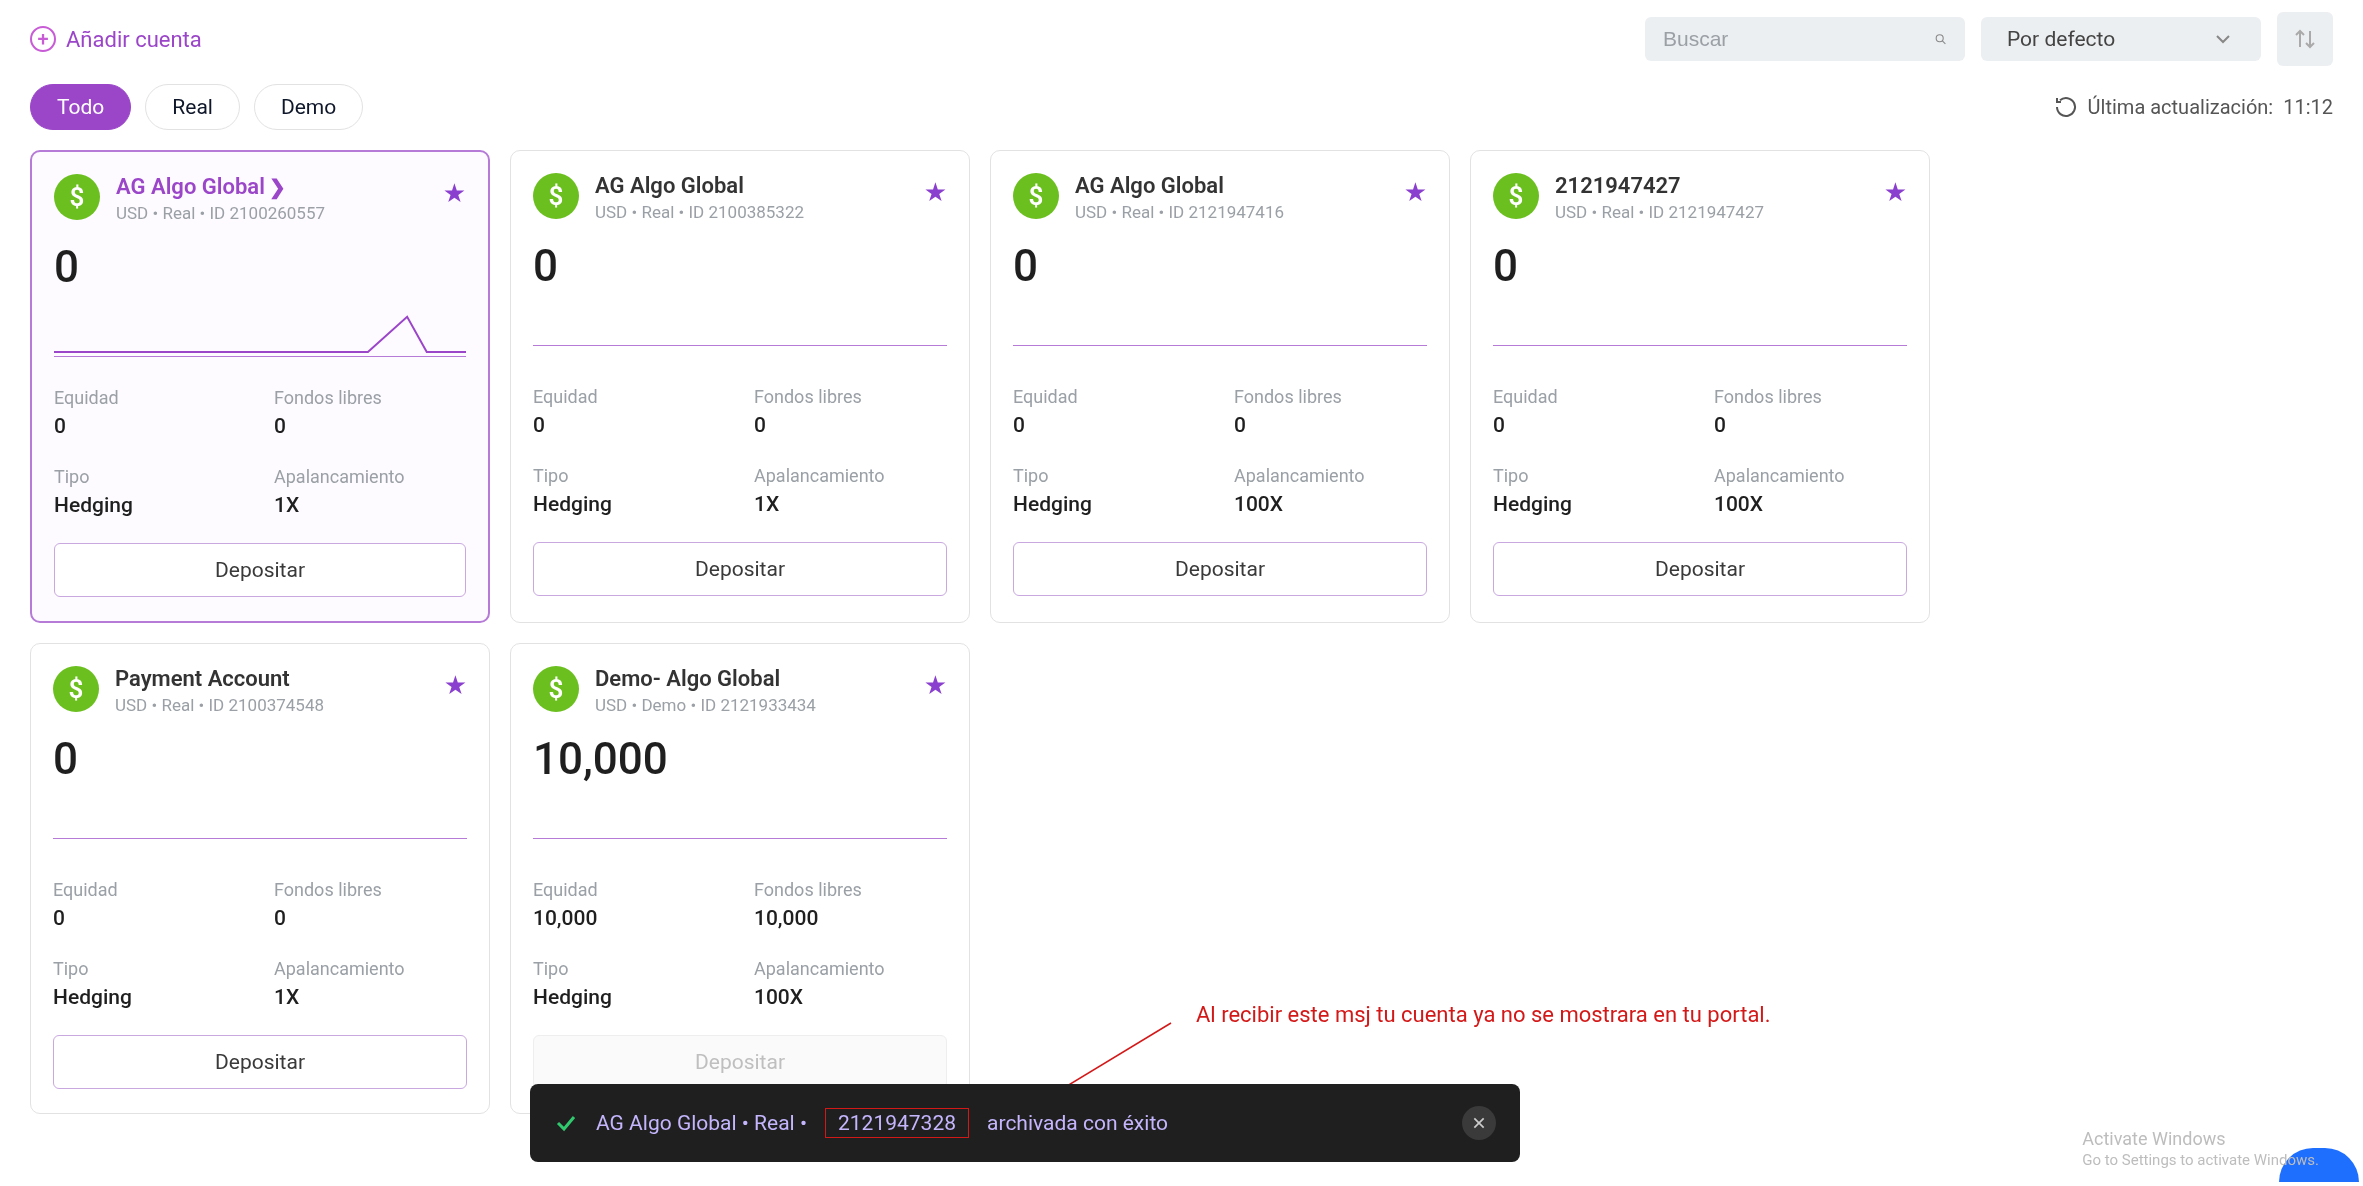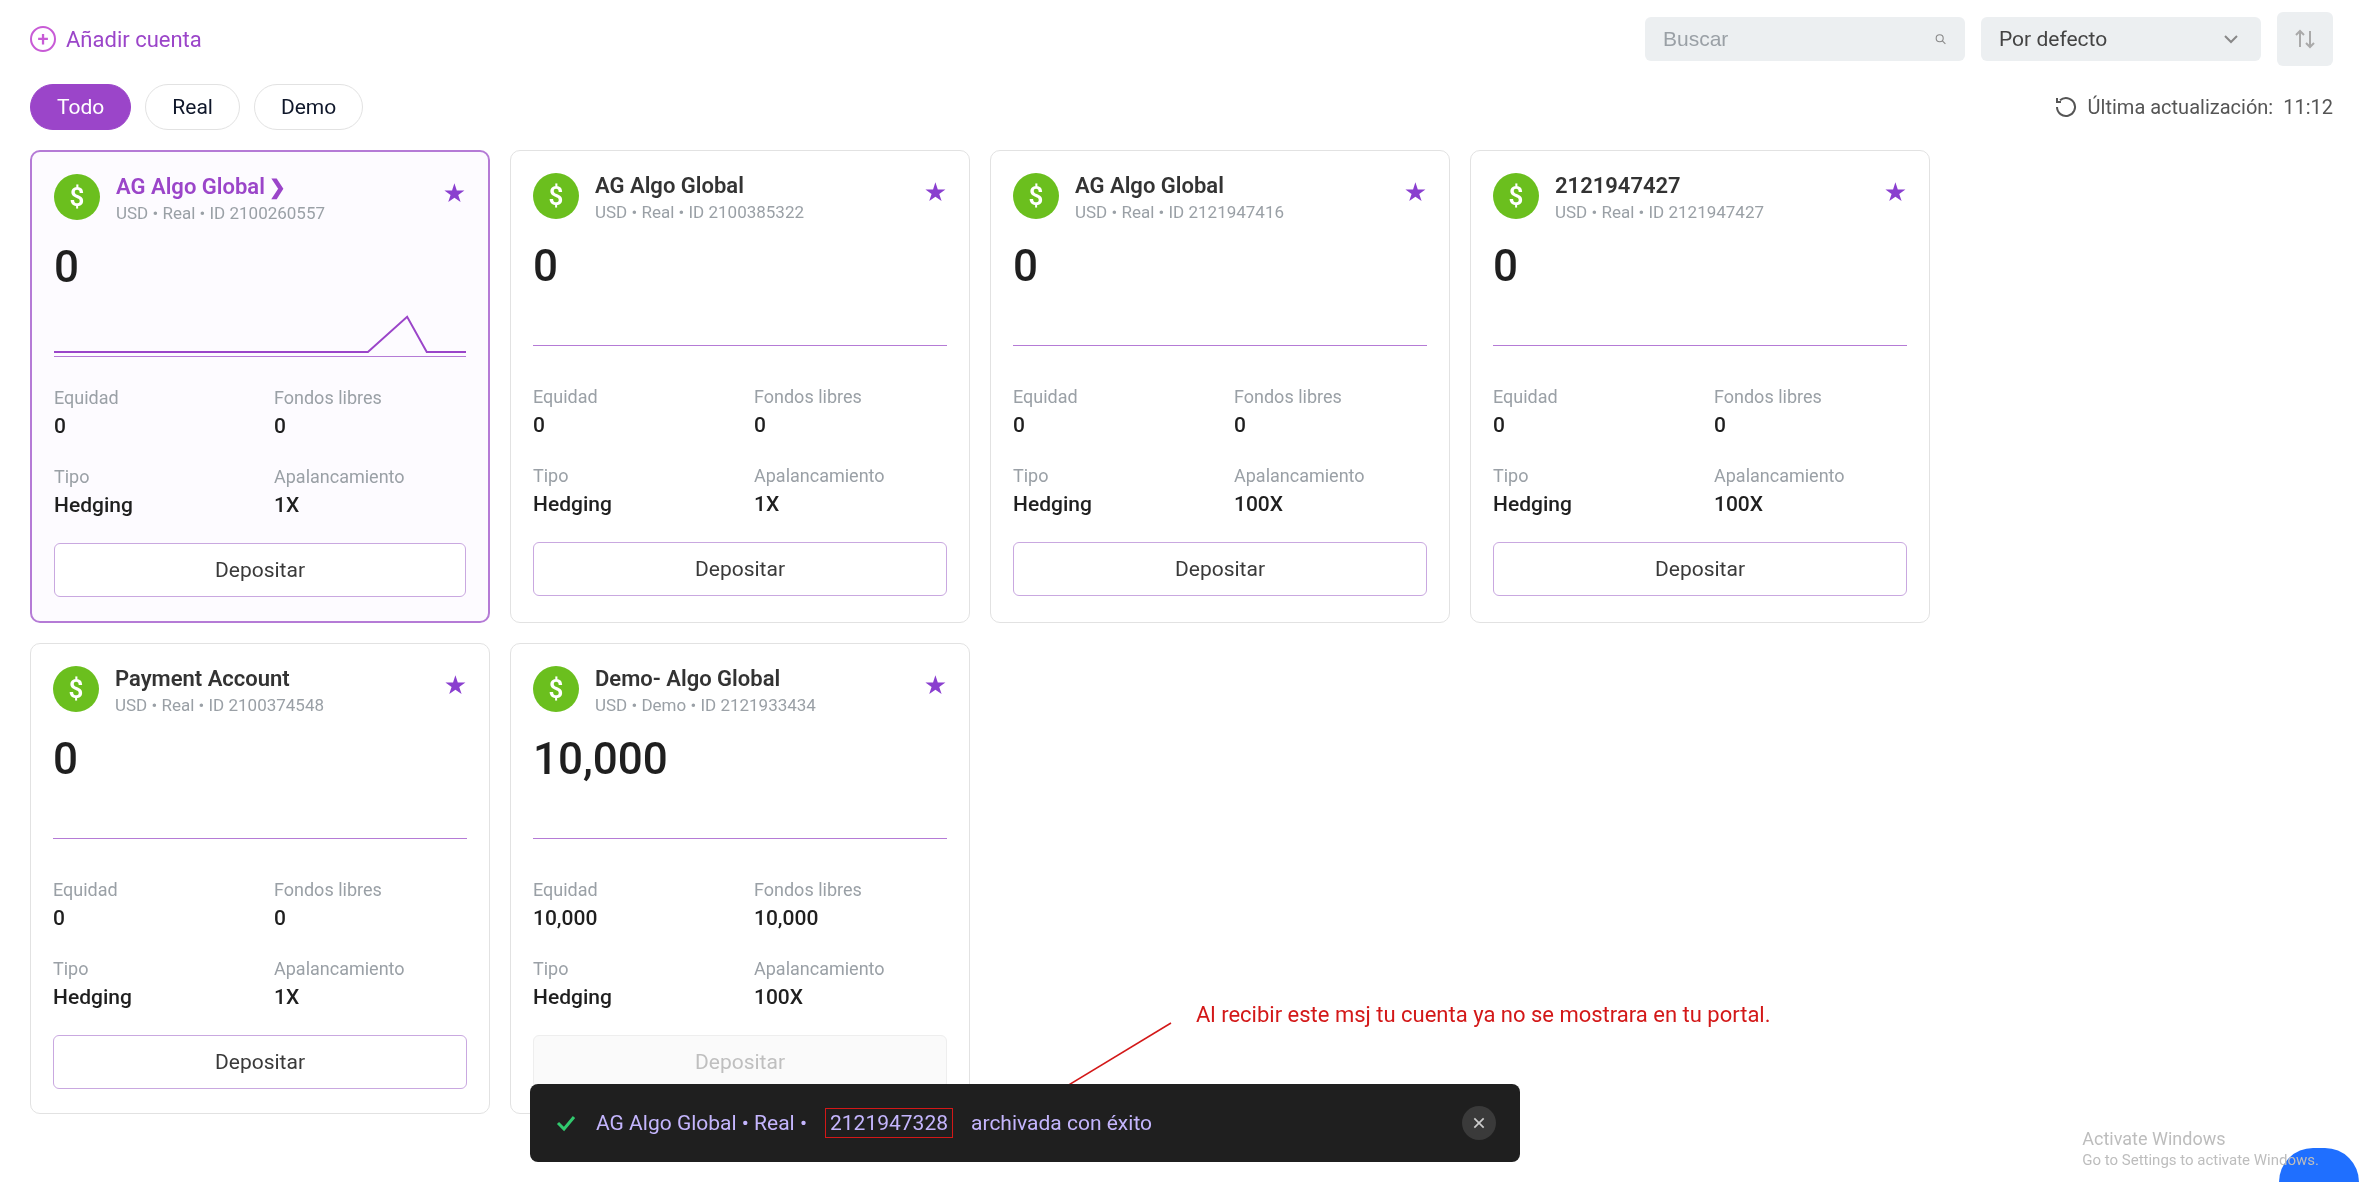--- a/index.html
+++ b/index.html
@@ -48,21 +48,21 @@
   .search-box input {
     border: none; background: transparent; outline: none;
     font-size: 21px; color: #444; flex: 1;
   }
   .search-box input::placeholder { color: #9aa0a6; }
   .sort-box {
     display: flex;
     align-items: center;
     background: #eceff1;
     border-radius: 6px;
-    padding: 10px 18px;
+    padding: 10px 26px;
     width: 280px;
     color: #444;
     font-size: 21px;
     justify-content: space-between;
     cursor: pointer;
   }
   .sort-icon-btn {
     width: 56px; height: 54px;
     background: #eceff1;
     border-radius: 6px;
@@ -218,21 +218,21 @@
   .toast .close-x {
     margin-left:auto;
     width:34px;height:34px;border-radius:50%;
     background:#3a3a3a;
     display:flex;align-items:center;justify-content:center;
     cursor:pointer;
     font-size:18px;color:#ddd;
   }
   .toast .highlight-box {
     border:1.5px solid #d31818;
-    padding: 2px 4px;
+    padding: 2px 12px;
   }
   .annotation {
     position:absolute;
     color:#d31818;
     font-size:22px;
   }
   .annotation-text { top: 1002px; left: 1160px; margin-left: 36px; }
   .annotation-line {
     position:absolute;
     top:1018px; left:996px;

